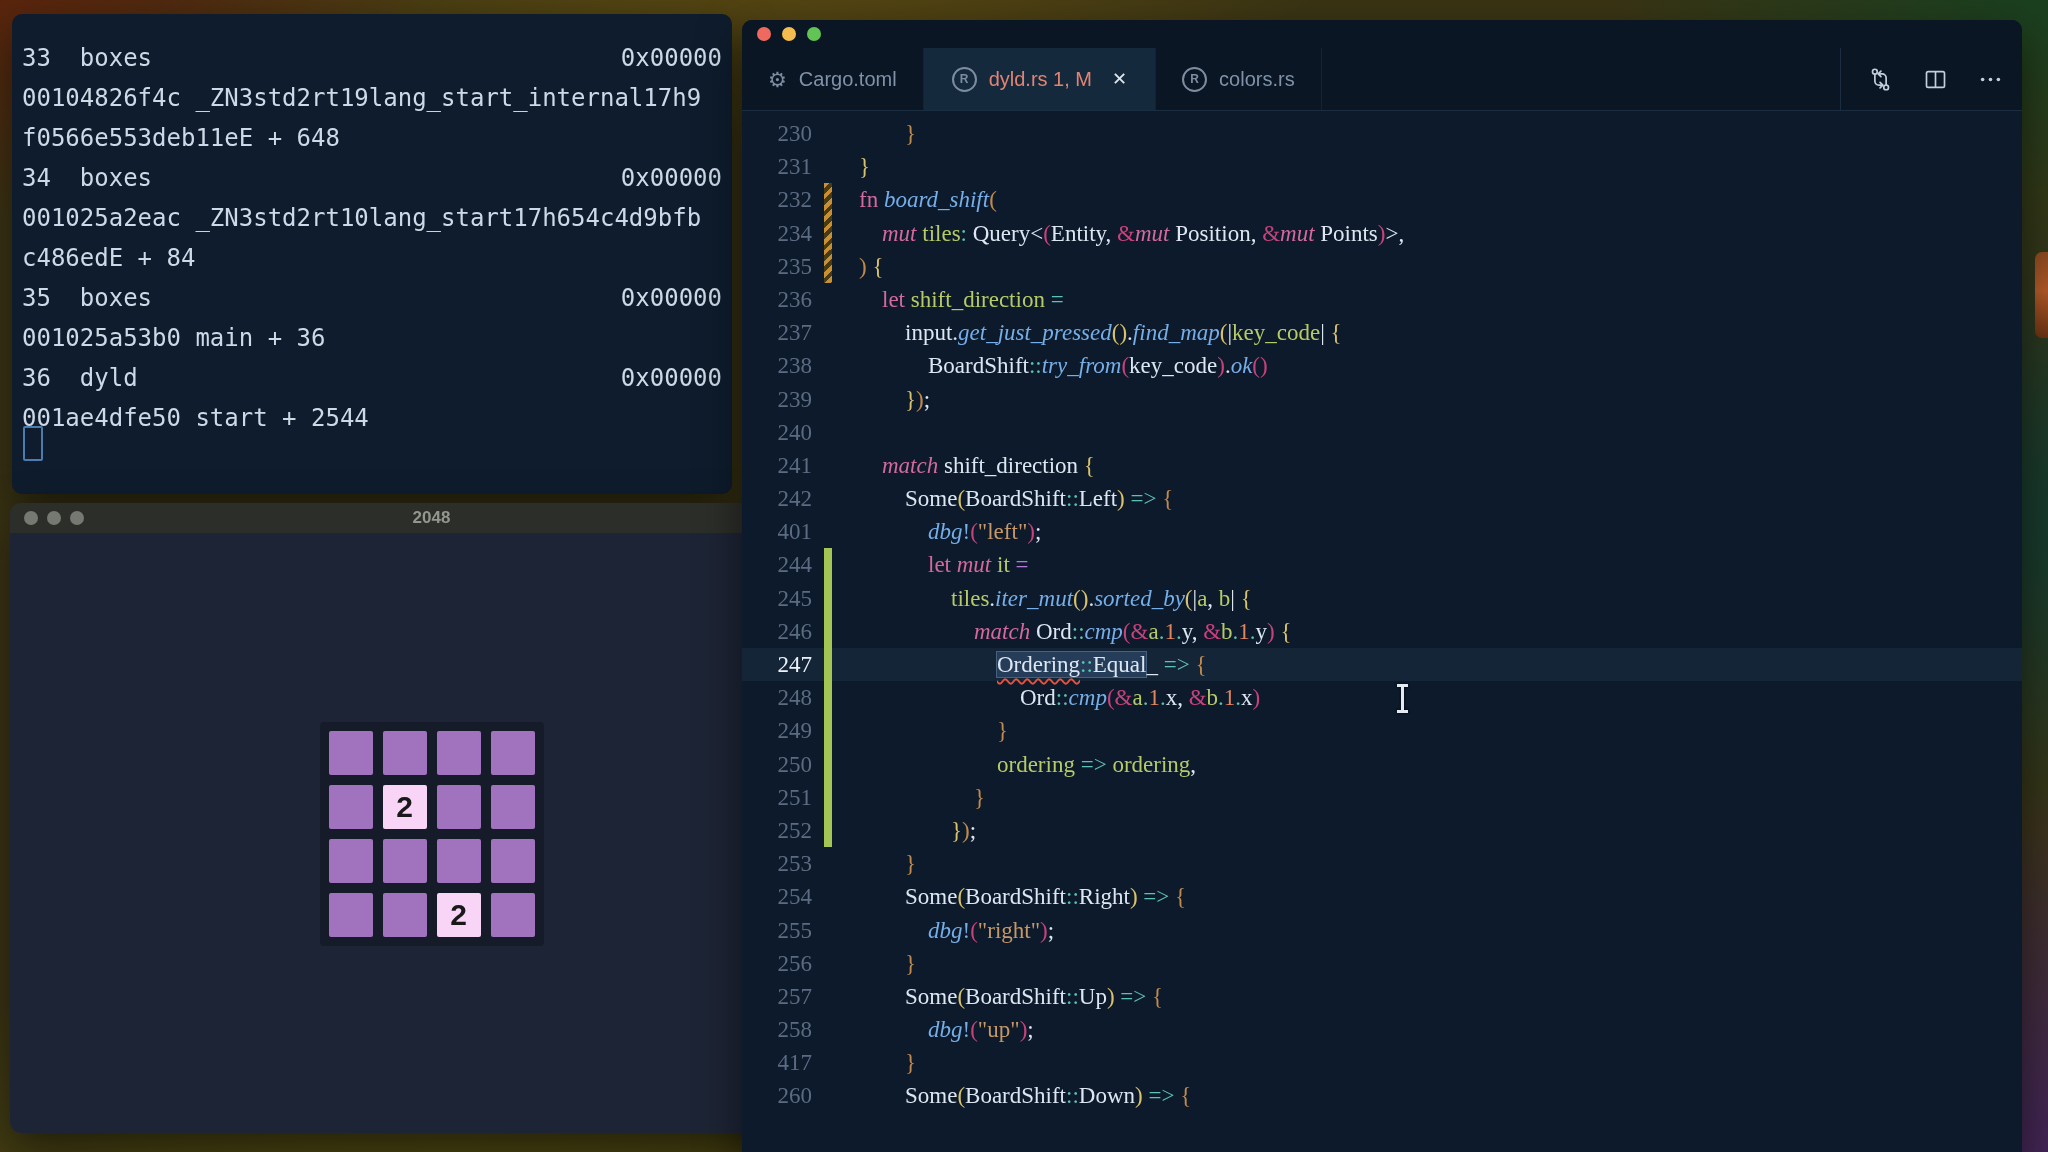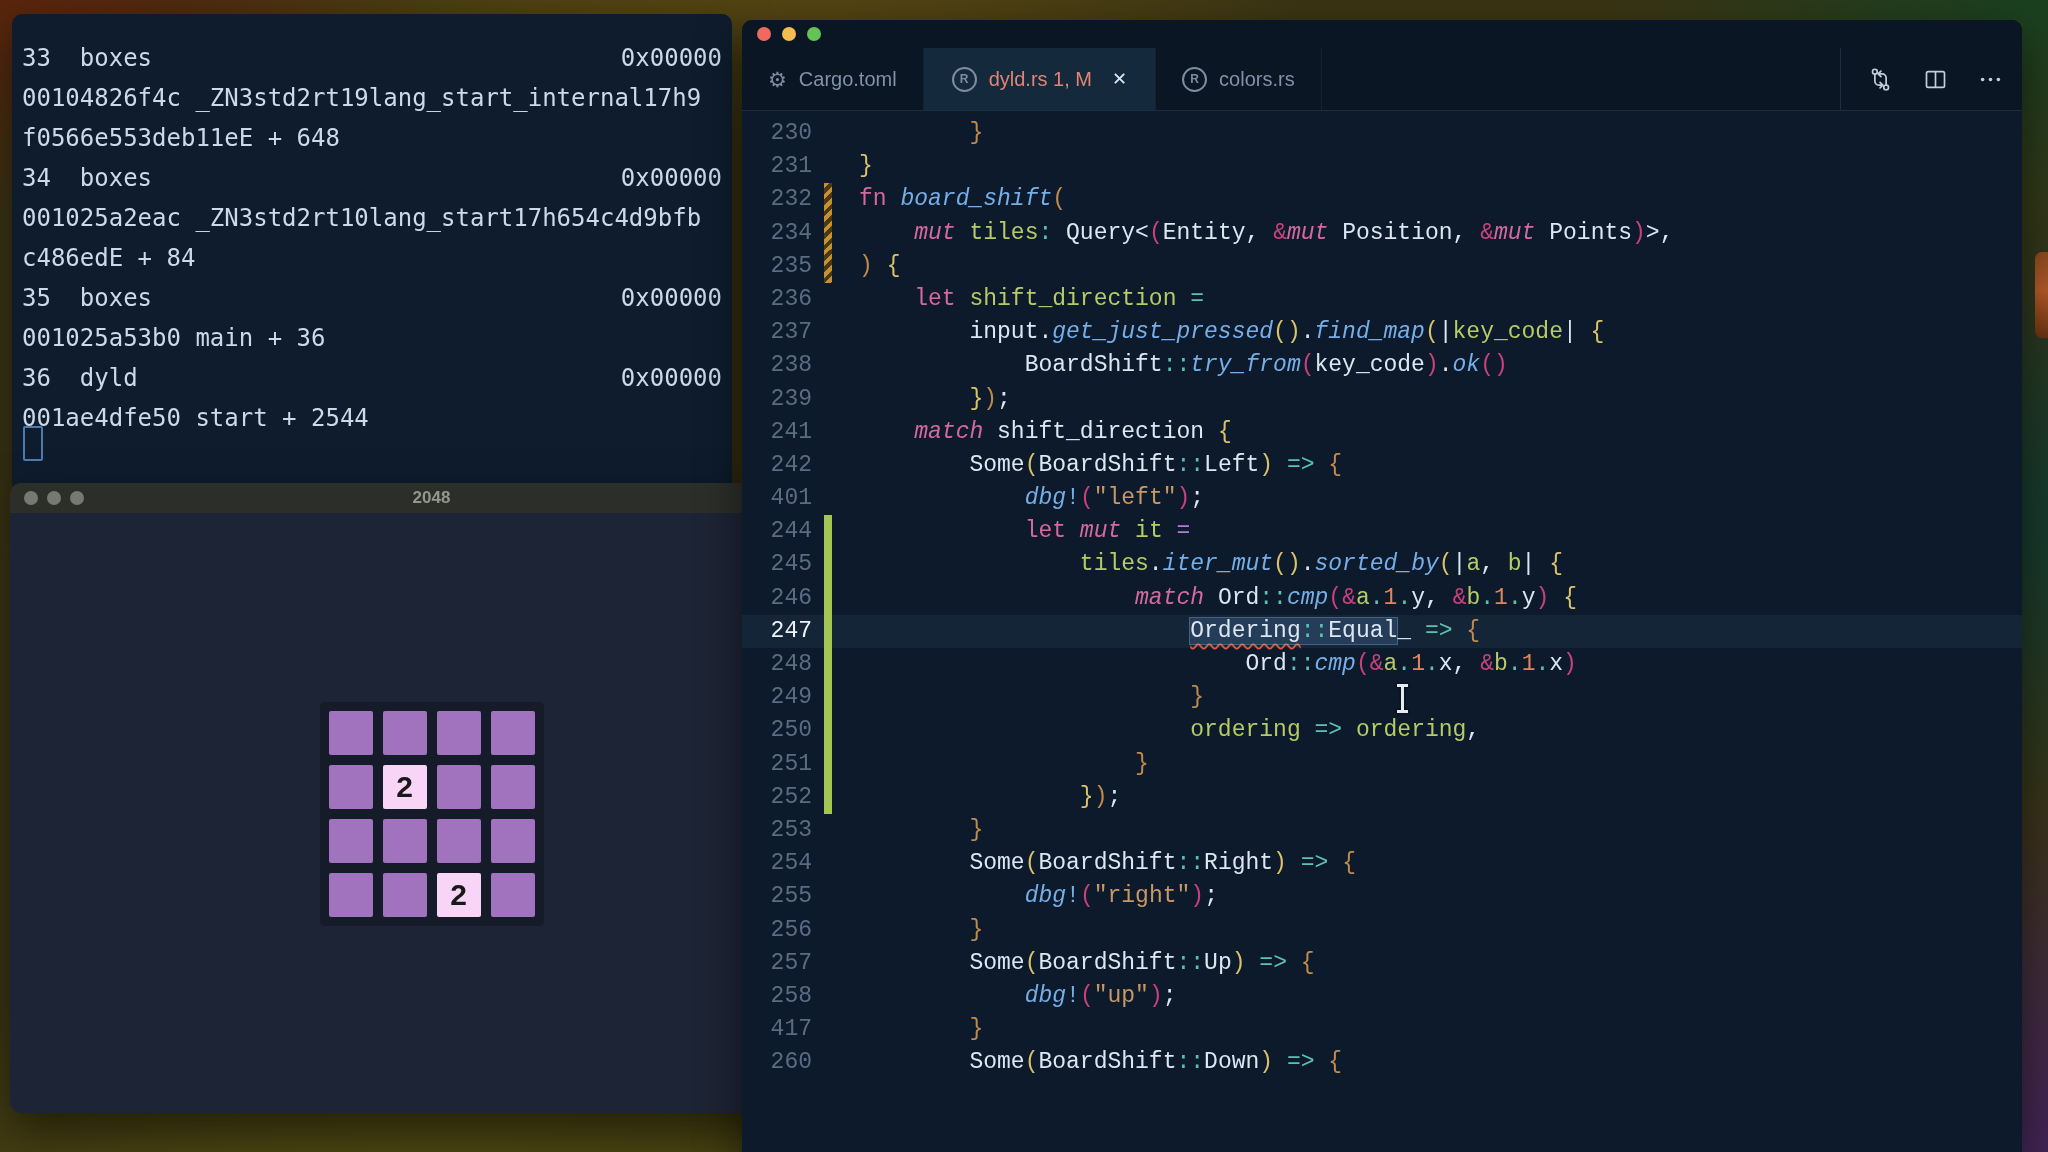--- a/index.html
+++ b/index.html
@@ -17,21 +17,21 @@
   }
   .window{position:absolute;box-shadow:0 18px 44px rgba(0,0,0,.5)}
 
   
   .terminal{left:12px;top:14px;width:720px;height:480px;background:#0e1c2d;border-radius:10px}
   .term-lines{padding:24px 10px 0 10px;font:24px/40px "DejaVu Sans Mono",monospace;color:#cdd9e6}
   .term-line{display:flex;justify-content:space-between;white-space:pre;height:40px}
   .term-cursor{position:absolute;left:11px;top:412px;width:16px;height:31px;border:2px solid #4a7cae;border-radius:2px}
 
   
-  .game{left:10px;top:483px;width:843px;height:630px;border-radius:11px}
+  .game{left:10px;top:503px;width:843px;height:630px;border-radius:11px}
   .game-titlebar{height:30px;background:#2c2e29;border-radius:11px 11px 0 0;position:relative}
   .g-dots{position:absolute;left:14px;top:8px;display:flex;gap:9px}
   .g-dots span{width:14px;height:14px;border-radius:50%;background:#757972}
   .g-title{text-align:center;line-height:30px;color:#93968d;font-size:17px;font-weight:bold}
   .game-body{height:600px;background:#1d2435;border-radius:0 0 11px 11px;position:relative}
   .board{position:absolute;left:50%;transform:translateX(-50%);top:189px;background:#151b29;
     padding:9px;border-radius:4px;display:grid;grid-template-columns:repeat(4,44px);grid-auto-rows:44px;gap:10px}
   .tile{background:#a173be;border-radius:2px;display:flex;align-items:center;justify-content:center;
     font-weight:bold;font-size:30px;color:#191919}
   .tile.v2{background:#f8d5f7}
@@ -49,21 +49,21 @@
   .gear-icon{font-size:21px;color:#7d8da1;line-height:1}
   .rust-icon{width:21px;height:21px;border:2px solid #7d8da1;border-radius:50%;color:#7d8da1;
     display:flex;align-items:center;justify-content:center;font-size:12px;font-weight:bold;flex:0 0 auto}
   .tab-close{margin-left:8px;color:#dce6f0;font-size:18px}
   .tab-actions{position:absolute;right:18px;top:0;height:62px;display:flex;align-items:center;gap:28px;
     border-left:1px solid #1b2d40;padding-left:26px}
   .tab-actions svg{display:block}
 
   
   .code{position:absolute;top:91px;left:0;right:0;bottom:0;overflow:hidden;
-    font-family:Liberation Mono, monospace;font-size:23px;line-height:33.2px}
+    font-family:Liberation Serif, serif;font-size:23px;line-height:33.2px}
   .line{display:flex;height:33.2px;white-space:pre}
   .line.active{background:rgba(140,180,240,.07)}
   .lnum{flex:0 0 70px;text-align:right;color:#5b6b82}
   .line.active .lnum{color:#eaf1f8}
   .gmark{flex:0 0 39px;position:relative}
   .gmark .bar{position:absolute;left:12px;top:0;bottom:0;width:8px}
   .bar.add{background:#a2c554}
   .bar.mod{background:repeating-linear-gradient(135deg,#c79032 0 4px,#4a3a12 4px 8px)}
   .ctext{padding-left:8px}
   .tok.fg{color:#dde7f2}.tok.kw{color:#d3699c}.tok.kwi{color:#d3699c;font-style:italic}
@@ -188,20 +188,21 @@
   <div class="code" id="code" style="padding-top: 6px;">
       <div class="line"><span class="lnum">230</span><div class="gmark"></div><span class="ctext"><span class="tok obr">        }</span></span></div>
       <div class="line"><span class="lnum">231</span><div class="gmark"></div><span class="ctext"><span class="tok ybr">}</span></span></div>
       <div class="line"><span class="lnum">232</span><div class="gmark"><div class="bar mod"></div></div><span class="ctext"><span class="tok kw">fn </span><span class="tok fni">board_shift</span><span class="tok obr">(</span></span></div>
       <div class="line"><span class="lnum">234</span><div class="gmark"><div class="bar mod"></div></div><span class="ctext"><span class="tok fg">    </span><span class="tok kwi">mut </span><span class="tok param">tiles</span><span class="tok teal">:</span><span class="tok fg"> Query&lt;</span><span class="tok mbr">(</span><span class="tok fg">Entity, </span><span class="tok mbr">&amp;</span><span class="tok kwi">mut</span><span class="tok fg"> Position, </span><span class="tok mbr">&amp;</span><span class="tok kwi">mut</span><span class="tok fg"> Points</span><span class="tok mbr">)</span><span class="tok fg">&gt;,</span></span></div>
       <div class="line"><span class="lnum">235</span><div class="gmark"><div class="bar mod"></div></div><span class="ctext"><span class="tok obr">)</span><span class="tok fg"> </span><span class="tok ybr">{</span></span></div>
       <div class="line"><span class="lnum">236</span><div class="gmark"></div><span class="ctext"><span class="tok fg">    </span><span class="tok kw">let </span><span class="tok param">shift_direction</span><span class="tok teal"> =</span></span></div>
       <div class="line"><span class="lnum">237</span><div class="gmark"></div><span class="ctext"><span class="tok fg">        input.</span><span class="tok fni">get_just_pressed</span><span class="tok ybr">()</span><span class="tok fg">.</span><span class="tok fni">find_map</span><span class="tok ybr">(</span><span class="tok fg">|</span><span class="tok param">key_code</span><span class="tok fg">| </span><span class="tok ybr">{</span></span></div>
       <div class="line"><span class="lnum">238</span><div class="gmark"></div><span class="ctext"><span class="tok fg">            BoardShift</span><span class="tok teal">::</span><span class="tok fni">try_from</span><span class="tok mbr">(</span><span class="tok fg">key_code</span><span class="tok mbr">)</span><span class="tok fg">.</span><span class="tok fni">ok</span><span class="tok mbr">()</span></span></div>
       <div class="line"><span class="lnum">239</span><div class="gmark"></div><span class="ctext"><span class="tok fg">        </span><span class="tok ybr">}</span><span class="tok obr">)</span><span class="tok fg">;</span></span></div>
+      <div class="line"><span class="lnum">240</span><div class="gmark"></div><span class="ctext"></span></div>
       <div class="line"><span class="lnum">241</span><div class="gmark"></div><span class="ctext"><span class="tok fg">    </span><span class="tok kwi">match </span><span class="tok fg">shift_direction </span><span class="tok ybr">{</span></span></div>
       <div class="line"><span class="lnum">242</span><div class="gmark"></div><span class="ctext"><span class="tok fg">        Some</span><span class="tok ybr">(</span><span class="tok fg">BoardShift</span><span class="tok teal">::</span><span class="tok fg">Left</span><span class="tok ybr">)</span><span class="tok fg"> </span><span class="tok teal">=&gt;</span><span class="tok fg"> </span><span class="tok obr">{</span></span></div>
       <div class="line"><span class="lnum">401</span><div class="gmark"></div><span class="ctext"><span class="tok fg">            </span><span class="tok fni">dbg</span><span class="tok blue">!</span><span class="tok mbr">(</span><span class="tok str">"left"</span><span class="tok mbr">)</span><span class="tok fg">;</span></span></div>
       <div class="line"><span class="lnum">244</span><div class="gmark"><div class="bar add"></div></div><span class="ctext"><span class="tok fg">            </span><span class="tok kw">let </span><span class="tok kwi">mut </span><span class="tok param">it</span><span class="tok vio"> =</span></span></div>
       <div class="line"><span class="lnum">245</span><div class="gmark"><div class="bar add"></div></div><span class="ctext"><span class="tok fg">                </span><span class="tok param">tiles</span><span class="tok fg">.</span><span class="tok fni">iter_mut</span><span class="tok ybr">()</span><span class="tok fg">.</span><span class="tok fni">sorted_by</span><span class="tok ybr">(</span><span class="tok fg">|</span><span class="tok param">a</span><span class="tok fg">, </span><span class="tok param">b</span><span class="tok fg">| </span><span class="tok ybr">{</span></span></div>
       <div class="line"><span class="lnum">246</span><div class="gmark"><div class="bar add"></div></div><span class="ctext"><span class="tok fg">                    </span><span class="tok kwi">match </span><span class="tok fg">Ord</span><span class="tok teal">::</span><span class="tok fni">cmp</span><span class="tok mbr">(</span><span class="tok mbr">&amp;</span><span class="tok param">a</span><span class="tok teal">.</span><span class="tok num">1</span><span class="tok teal">.</span><span class="tok fg">y</span><span class="tok fg">, </span><span class="tok mbr">&amp;</span><span class="tok param">b</span><span class="tok teal">.</span><span class="tok num">1</span><span class="tok teal">.</span><span class="tok fg">y</span><span class="tok mbr">)</span><span class="tok fg"> </span><span class="tok ybr">{</span></span></div>
       <div class="line active"><span class="lnum">247</span><div class="gmark"><div class="bar add"></div></div><span class="ctext"><span class="tok fg">                        </span><span class="sel"><span class="tok fg sq">Ordering</span><span class="tok teal">::</span><span class="tok fg">Equal</span></span><span class="tok fg">_</span><span class="tok fg"> </span><span class="tok teal">=&gt;</span><span class="tok fg"> </span><span class="tok obr">{</span></span></div>
       <div class="line"><span class="lnum">248</span><div class="gmark"><div class="bar add"></div></div><span class="ctext"><span class="tok fg">                            Ord</span><span class="tok teal">::</span><span class="tok fni">cmp</span><span class="tok mbr">(</span><span class="tok mbr">&amp;</span><span class="tok param">a</span><span class="tok teal">.</span><span class="tok num">1</span><span class="tok teal">.</span><span class="tok fg">x</span><span class="tok fg">, </span><span class="tok mbr">&amp;</span><span class="tok param">b</span><span class="tok teal">.</span><span class="tok num">1</span><span class="tok teal">.</span><span class="tok fg">x</span><span class="tok mbr">)</span></span></div>
       <div class="line"><span class="lnum">249</span><div class="gmark"><div class="bar add"></div></div><span class="ctext"><span class="tok obr">                        }</span></span></div>
       <div class="line"><span class="lnum">250</span><div class="gmark"><div class="bar add"></div></div><span class="ctext"><span class="tok fg">                        </span><span class="tok param">ordering</span><span class="tok fg"> </span><span class="tok teal">=&gt;</span><span class="tok fg"> </span><span class="tok param">ordering</span><span class="tok fg">,</span></span></div>

